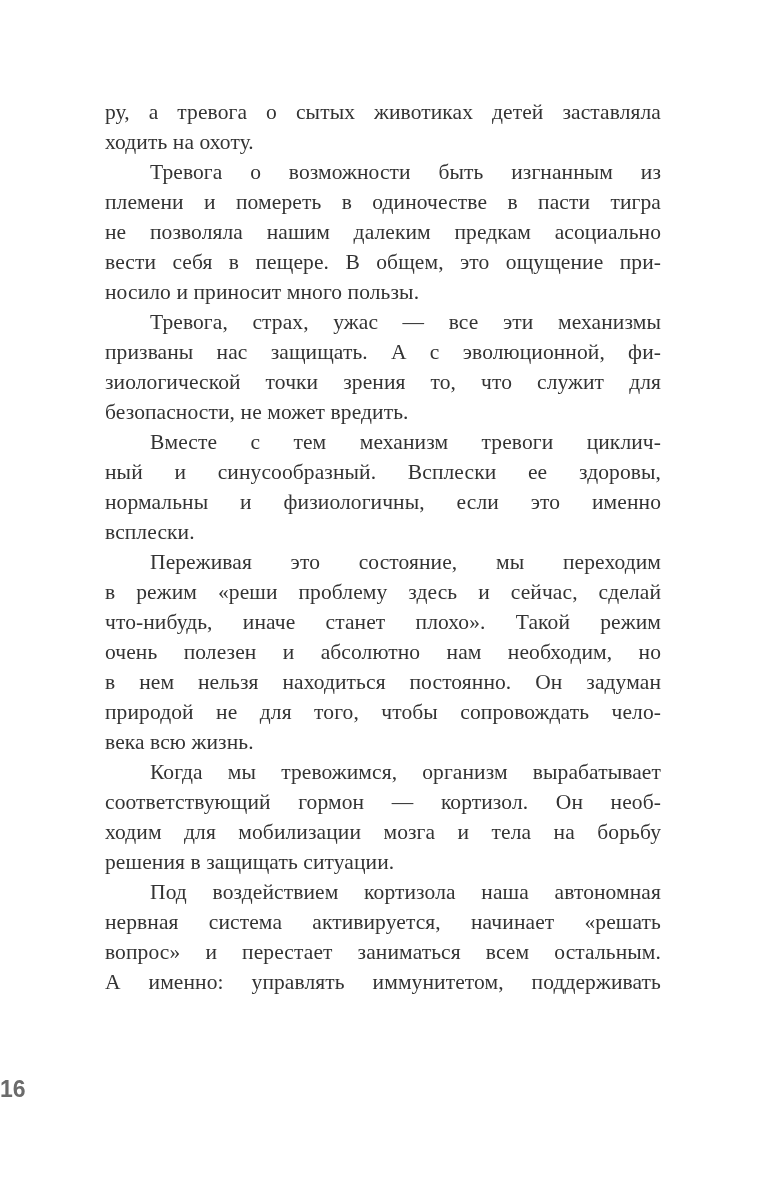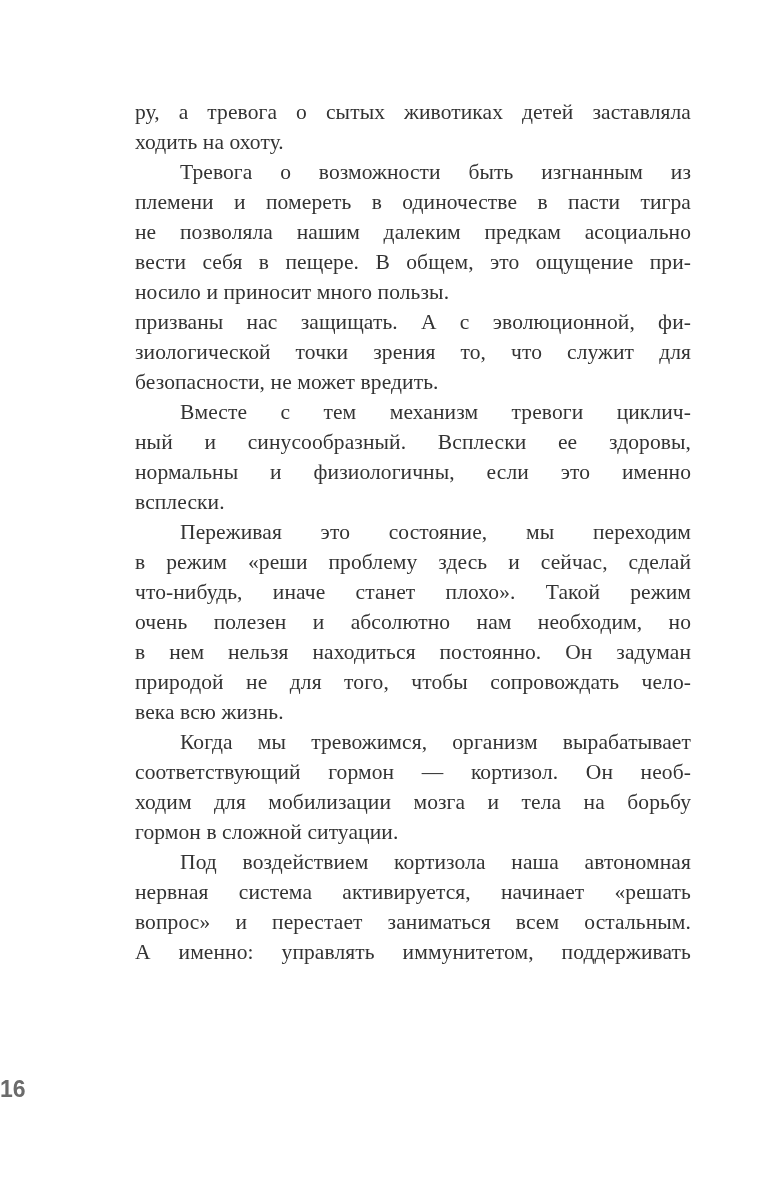--- a/index.html
+++ b/index.html
@@ -16,21 +16,20 @@
     height: 1200px;
     background: #ffffff;
     font-family: "Liberation Serif", "DejaVu Serif", serif;
   }
   .text-block {
     position: absolute;
     left: 105px;
     top: 97px;
     width: 556px;
     color: #333333;
-    margin-left: 30px;
   }
   .para {
     margin: 0;
     padding: 0;
   }
   .line {
     font-size: 21.5px;
     line-height: 30px;
     height: 30px;
     letter-spacing: 0.1px;
@@ -69,20 +68,21 @@
         <div class="line last">ходить на охоту.</div>
       </div>
       <div class="para">
         <div class="line indent">Тревога о возможности быть изгнанным из</div>
         <div class="line">племени и помереть в одиночестве в пасти тигра</div>
         <div class="line">не позволяла нашим далеким предкам асоциально</div>
         <div class="line">вести себя в пещере. В общем, это ощущение при-</div>
         <div class="line last">носило и приносит много пользы.</div>
       </div>
       <div class="para">
+        <div class="line indent">Тревога, страх, ужас — все эти механизмы</div>
         <div class="line">призваны нас защищать. А с эволюционной, фи-</div>
         <div class="line">зиологической точки зрения то, что служит для</div>
         <div class="line last">безопасности, не может вредить.</div>
       </div>
       <div class="para">
         <div class="line indent">Вместе с тем механизм тревоги циклич-</div>
         <div class="line">ный и синусообразный. Всплески ее здоровы,</div>
         <div class="line">нормальны и физиологичны, если это именно</div>
         <div class="line last">всплески.</div>
       </div>
@@ -92,21 +92,21 @@
         <div class="line">что-нибудь, иначе станет плохо». Такой режим</div>
         <div class="line">очень полезен и абсолютно нам необходим, но</div>
         <div class="line">в нем нельзя находиться постоянно. Он задуман</div>
         <div class="line">природой не для того, чтобы сопровождать чело-</div>
         <div class="line last">века всю жизнь.</div>
       </div>
       <div class="para">
         <div class="line indent">Когда мы тревожимся, организм вырабатывает</div>
         <div class="line">соответствующий гормон — кортизол. Он необ-</div>
         <div class="line">ходим для мобилизации мозга и тела на борьбу</div>
-        <div class="line last">гормон в сложной ситуации.</div>
+        <div class="line last">решения в защищать ситуации.</div>
       </div>
       <div class="para">
         <div class="line indent">Под воздействием кортизола наша автономная</div>
         <div class="line">нервная система активируется, начинает «решать</div>
         <div class="line">вопрос» и перестает заниматься всем остальным.</div>
         <div class="line">А именно: управлять иммунитетом, поддерживать</div>
       </div>
     </div>
   <div class="page-number">16</div>
 </div>

